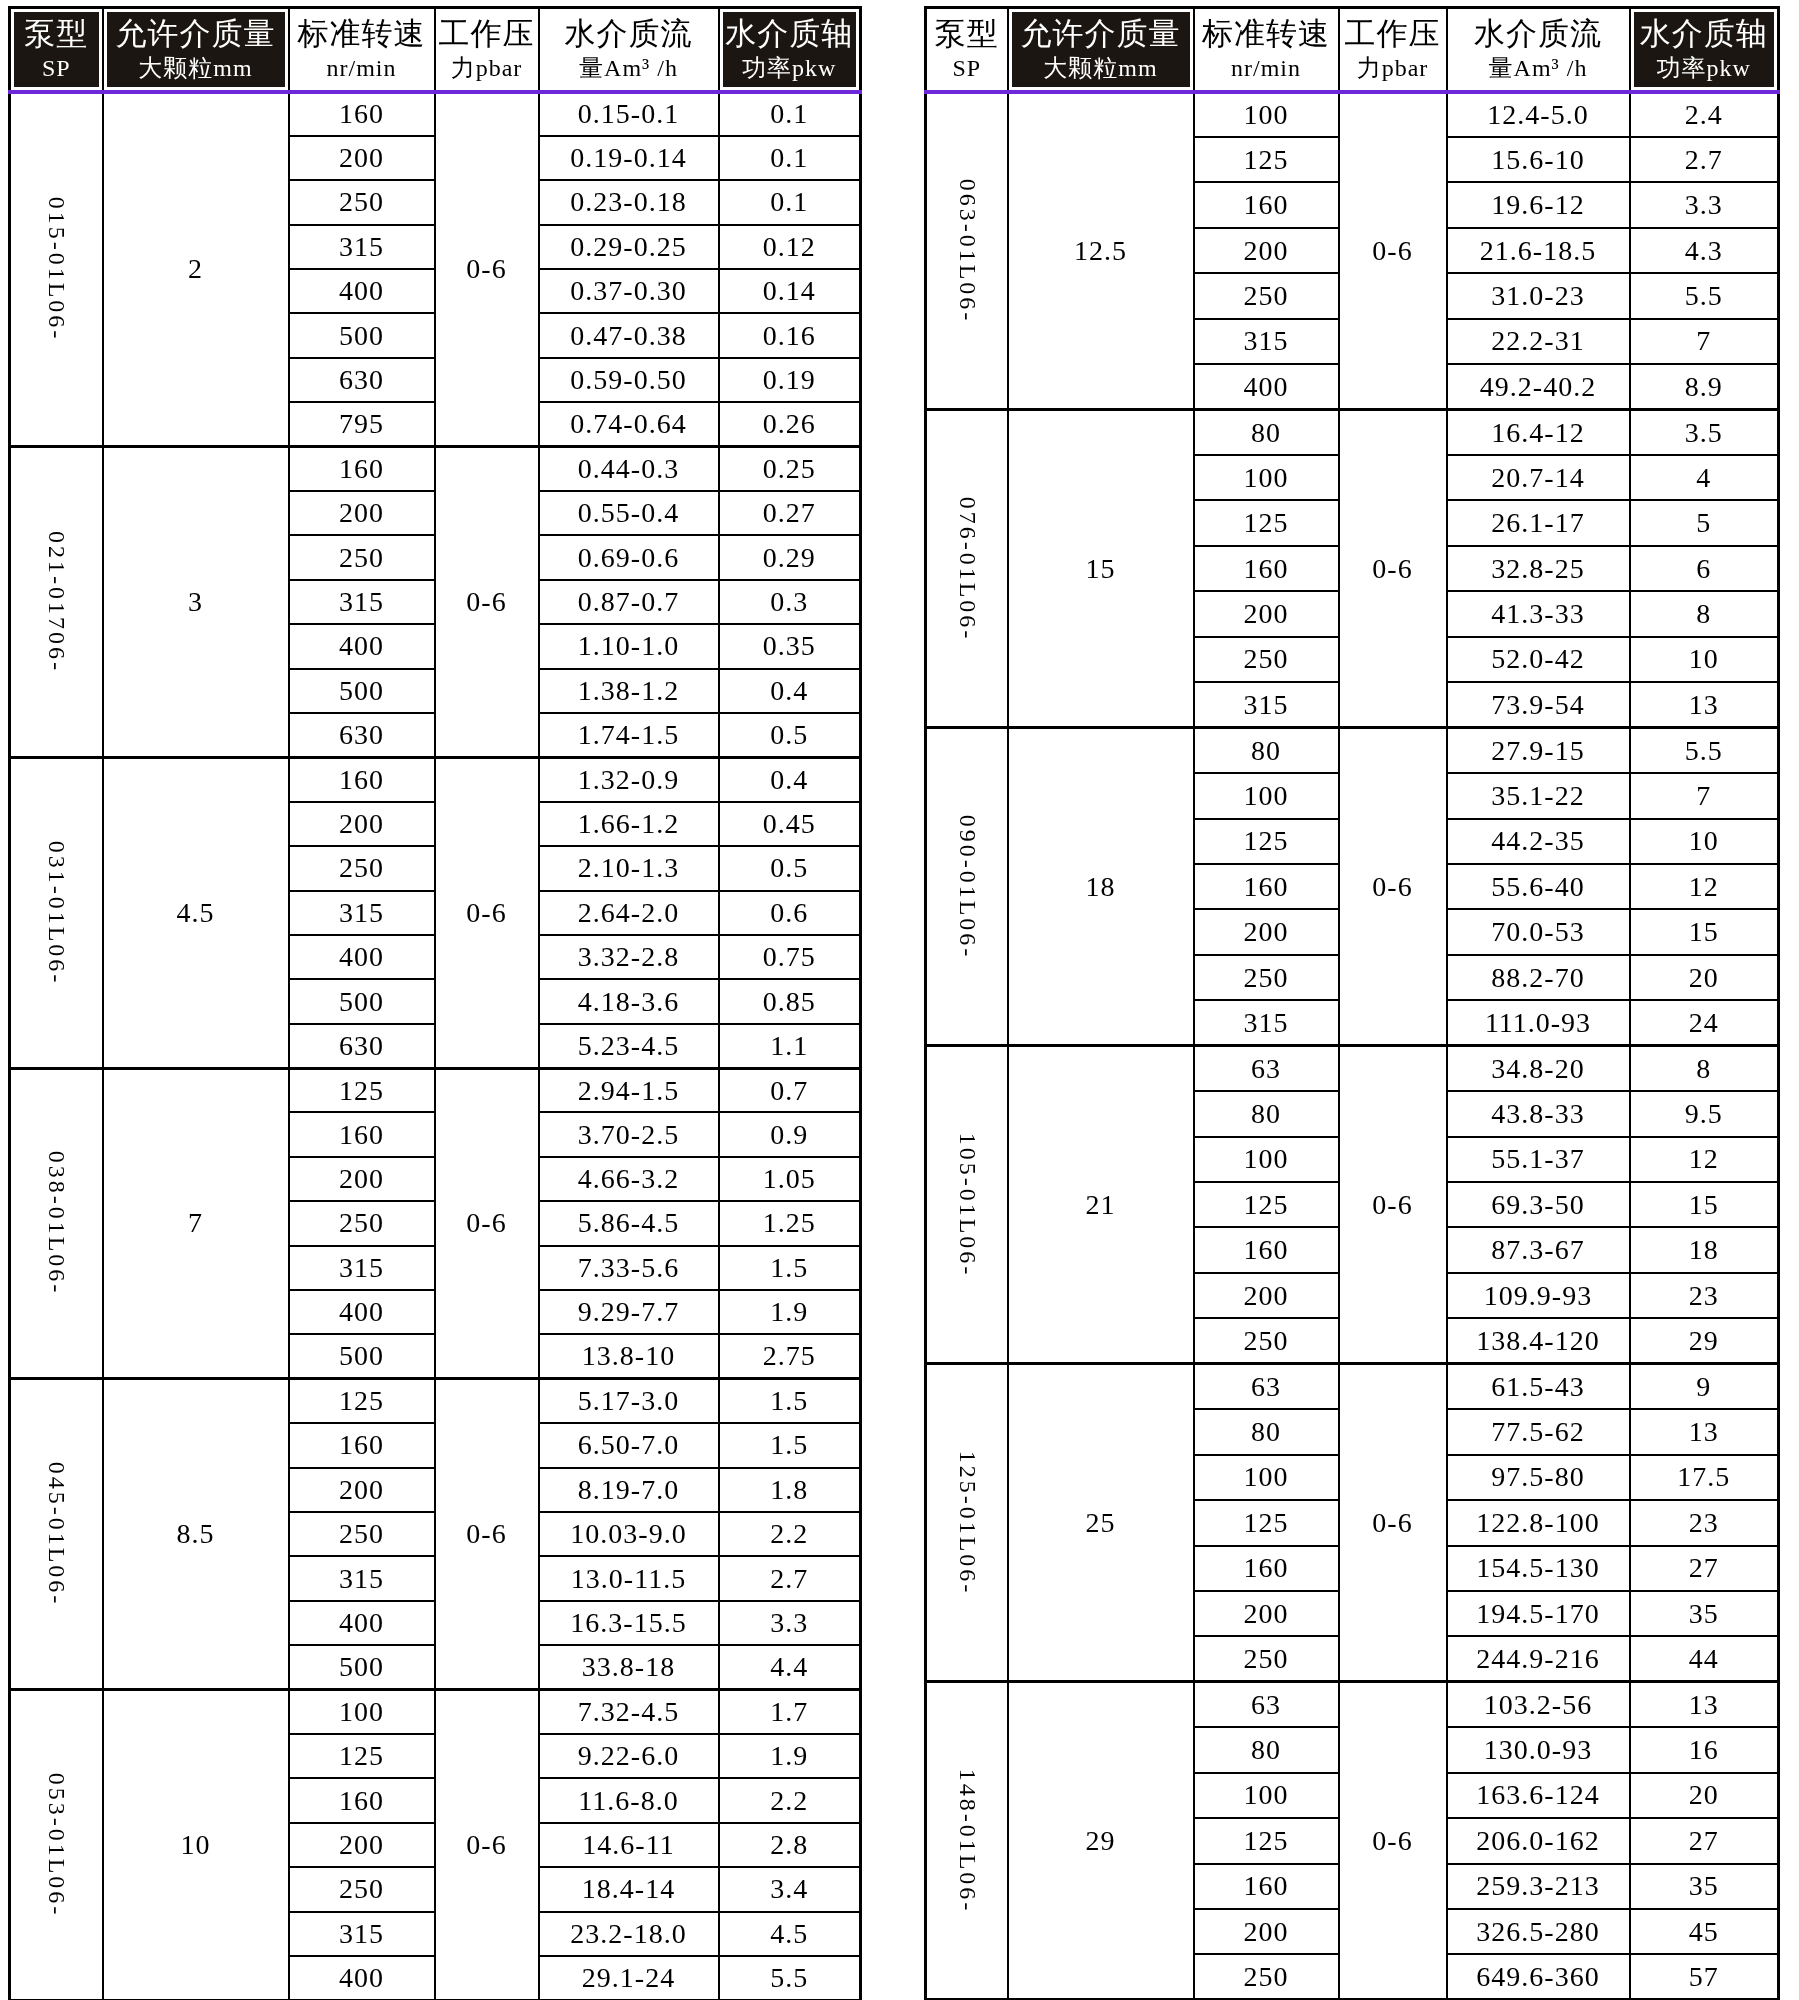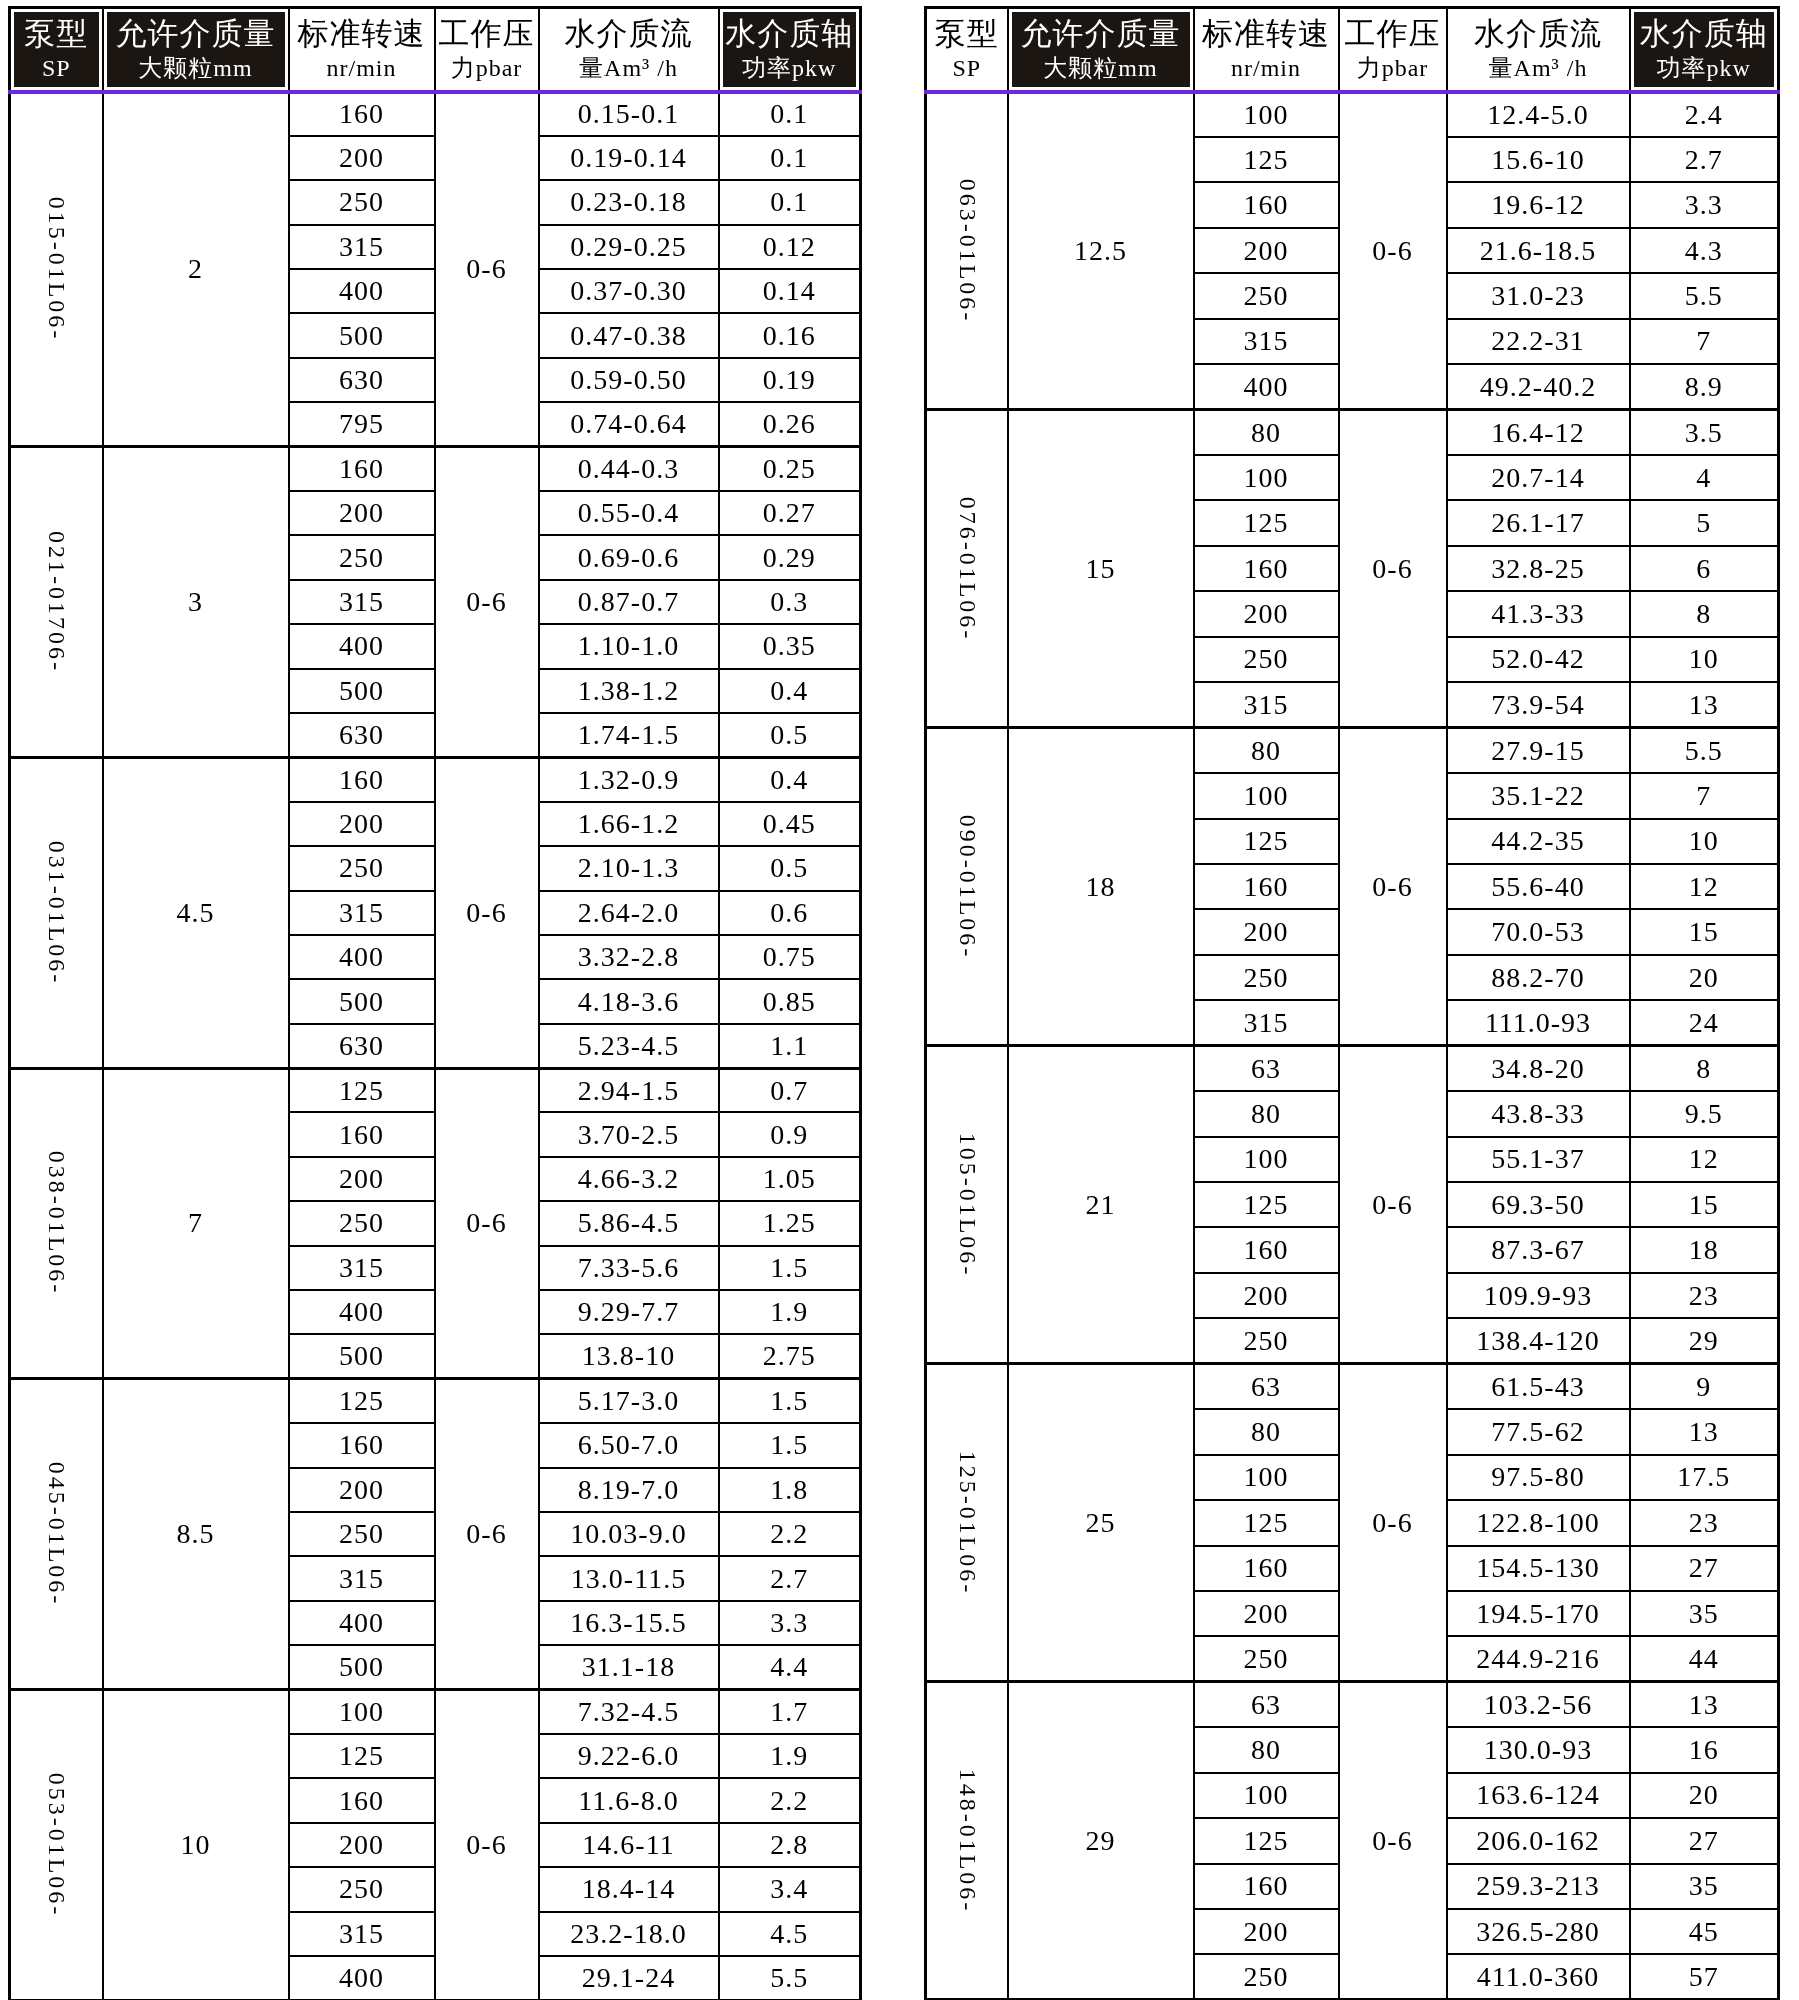--- a/index.html
+++ b/index.html
@@ -270,21 +270,21 @@
           <td class="flow">13.0-11.5</td>
           <td class="power">2.7</td>
         </tr>
         <tr>
           <td class="speed">400</td>
           <td class="flow">16.3-15.5</td>
           <td class="power">3.3</td>
         </tr>
         <tr>
           <td class="speed">500</td>
-          <td class="flow">31.1-18</td>
+          <td class="flow">33.8-18</td>
           <td class="power">4.4</td>
         </tr>
         <tr class="bstart">
           <td class="model" rowspan="7">
             <span class="vtext">053-01L06-</span>
           </td>
           <td class="particle" rowspan="7">10</td>
           <td class="speed">100</td>
           <td class="pressure" rowspan="7">0-6</td>
           <td class="flow">7.32-4.5</td>
@@ -591,18 +591,18 @@
           <td class="flow">259.3-213</td>
           <td class="power">35</td>
         </tr>
         <tr>
           <td class="speed">200</td>
           <td class="flow">326.5-280</td>
           <td class="power">45</td>
         </tr>
         <tr>
           <td class="speed">250</td>
-          <td class="flow">411.0-360</td>
+          <td class="flow">649.6-360</td>
           <td class="power">57</td>
         </tr>
       </tbody>
   </table>
 </div>
 
 </body></html>

